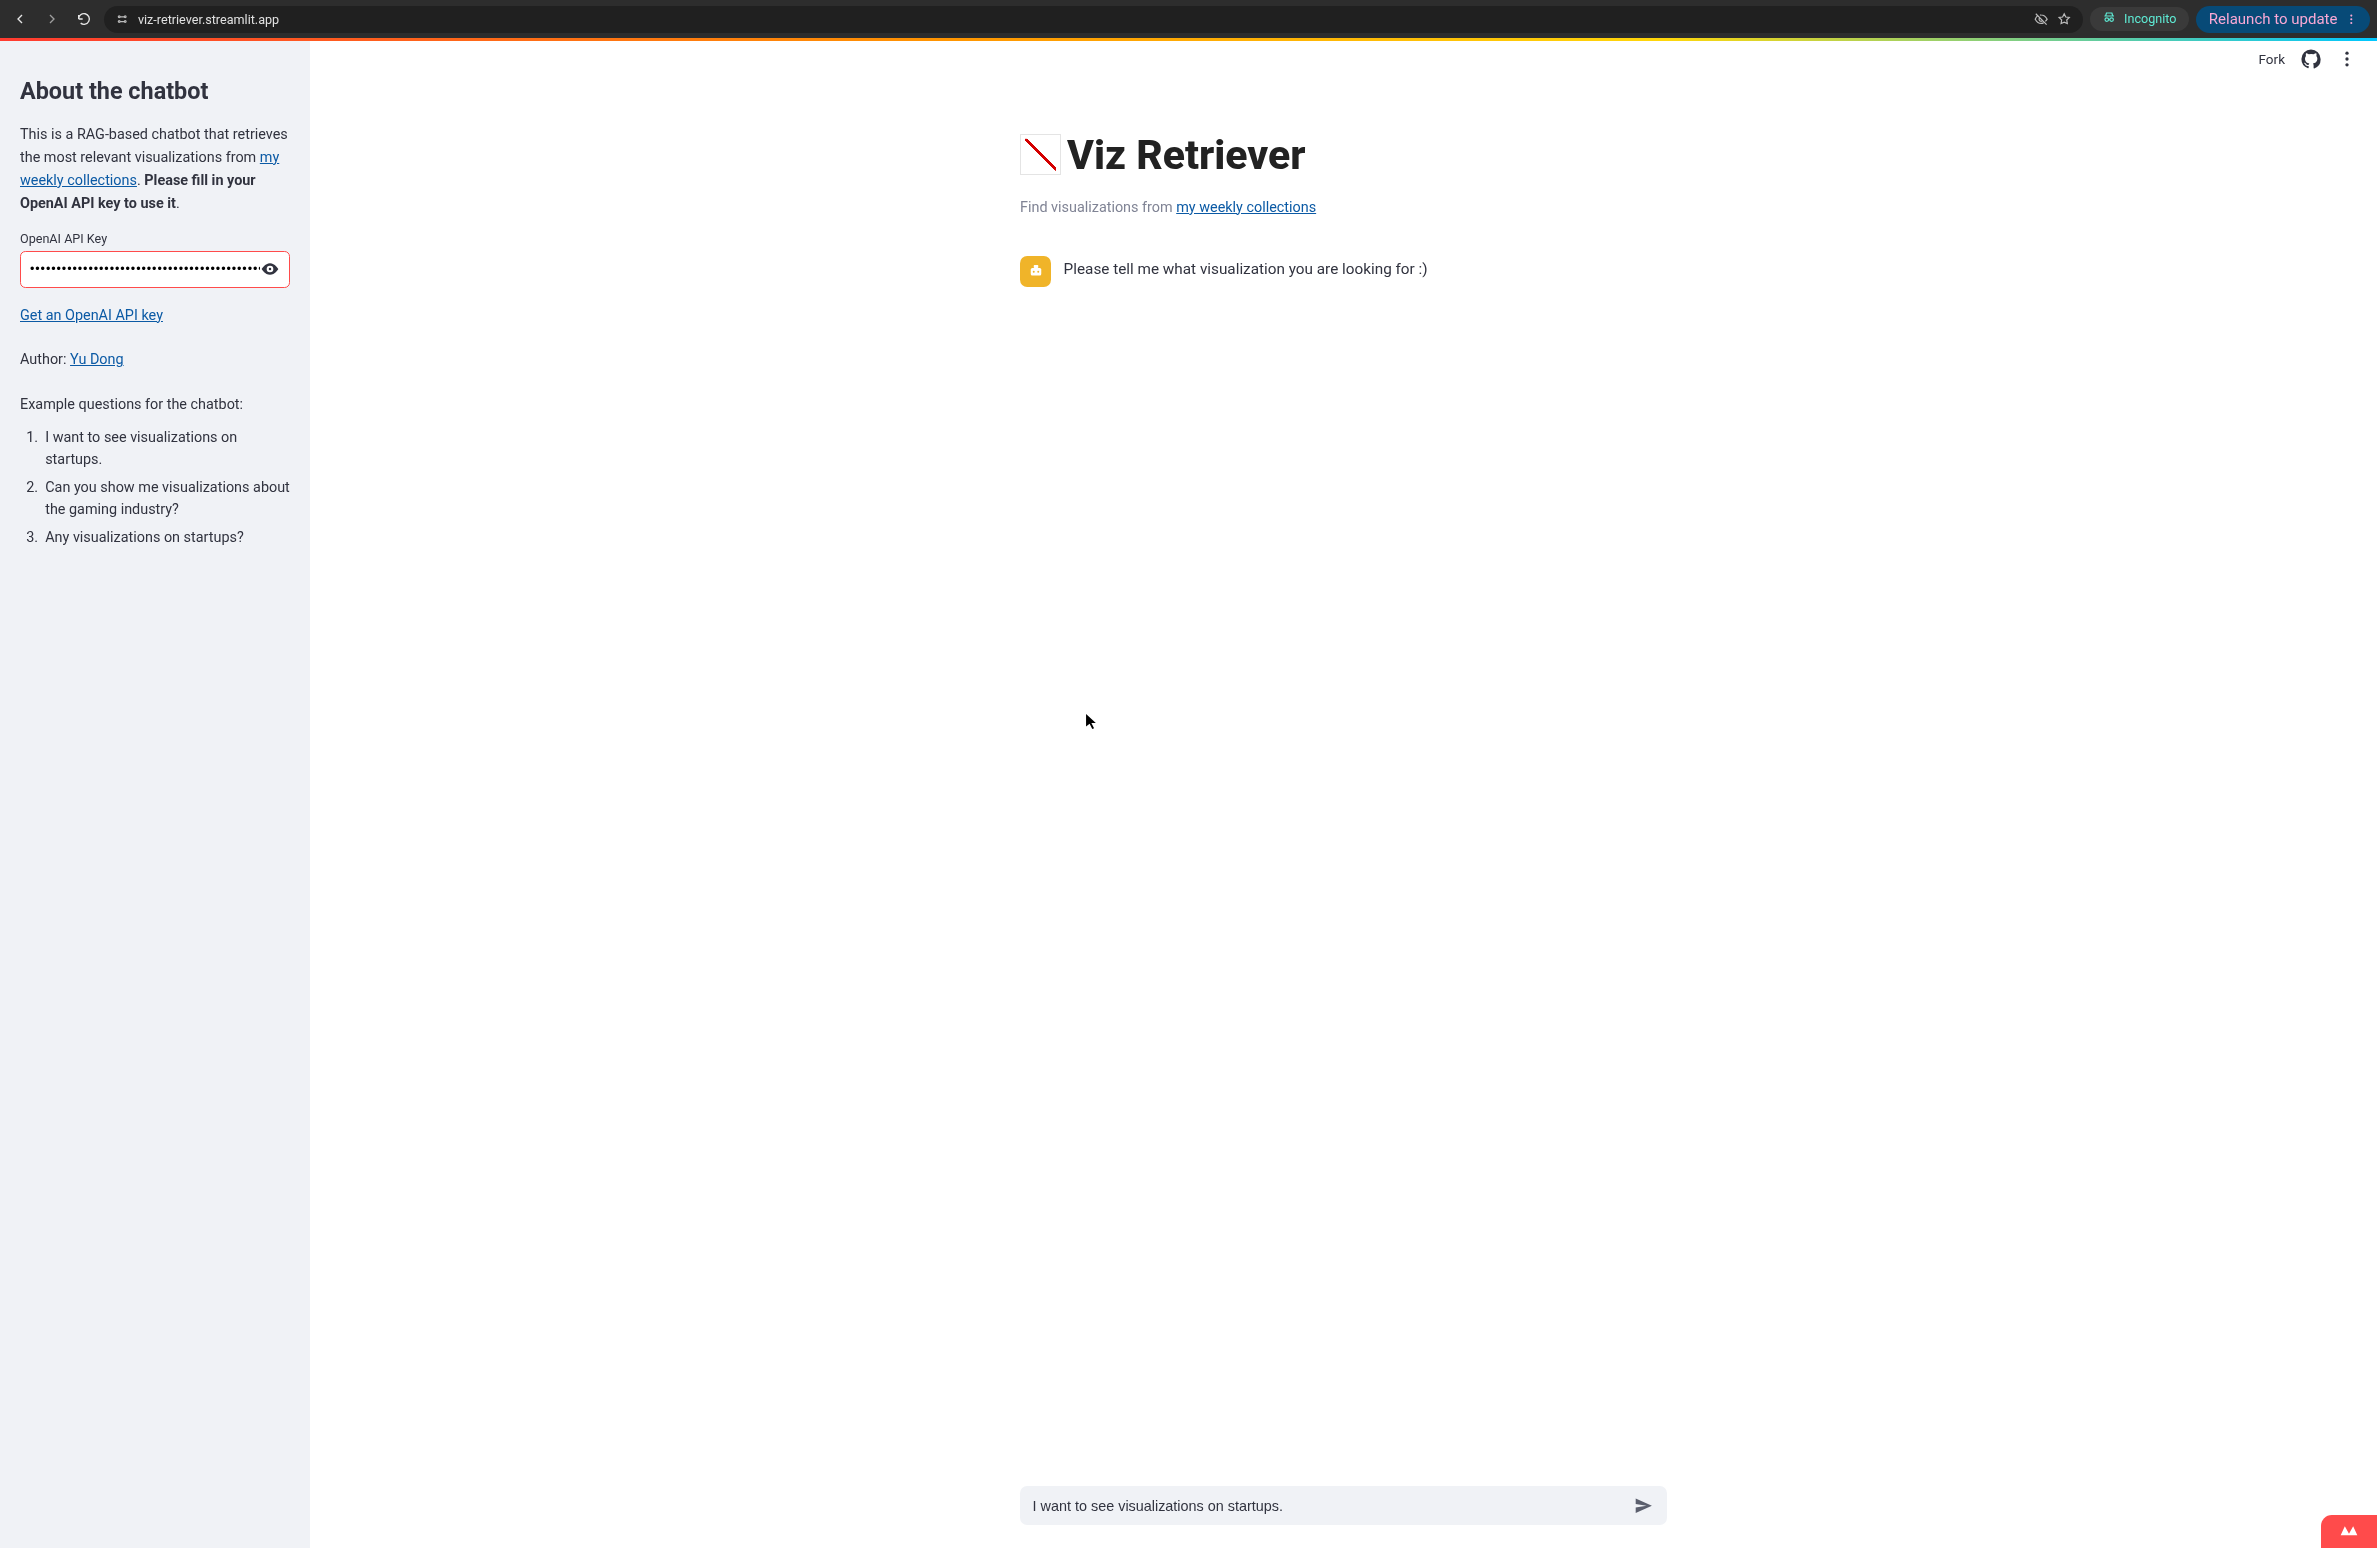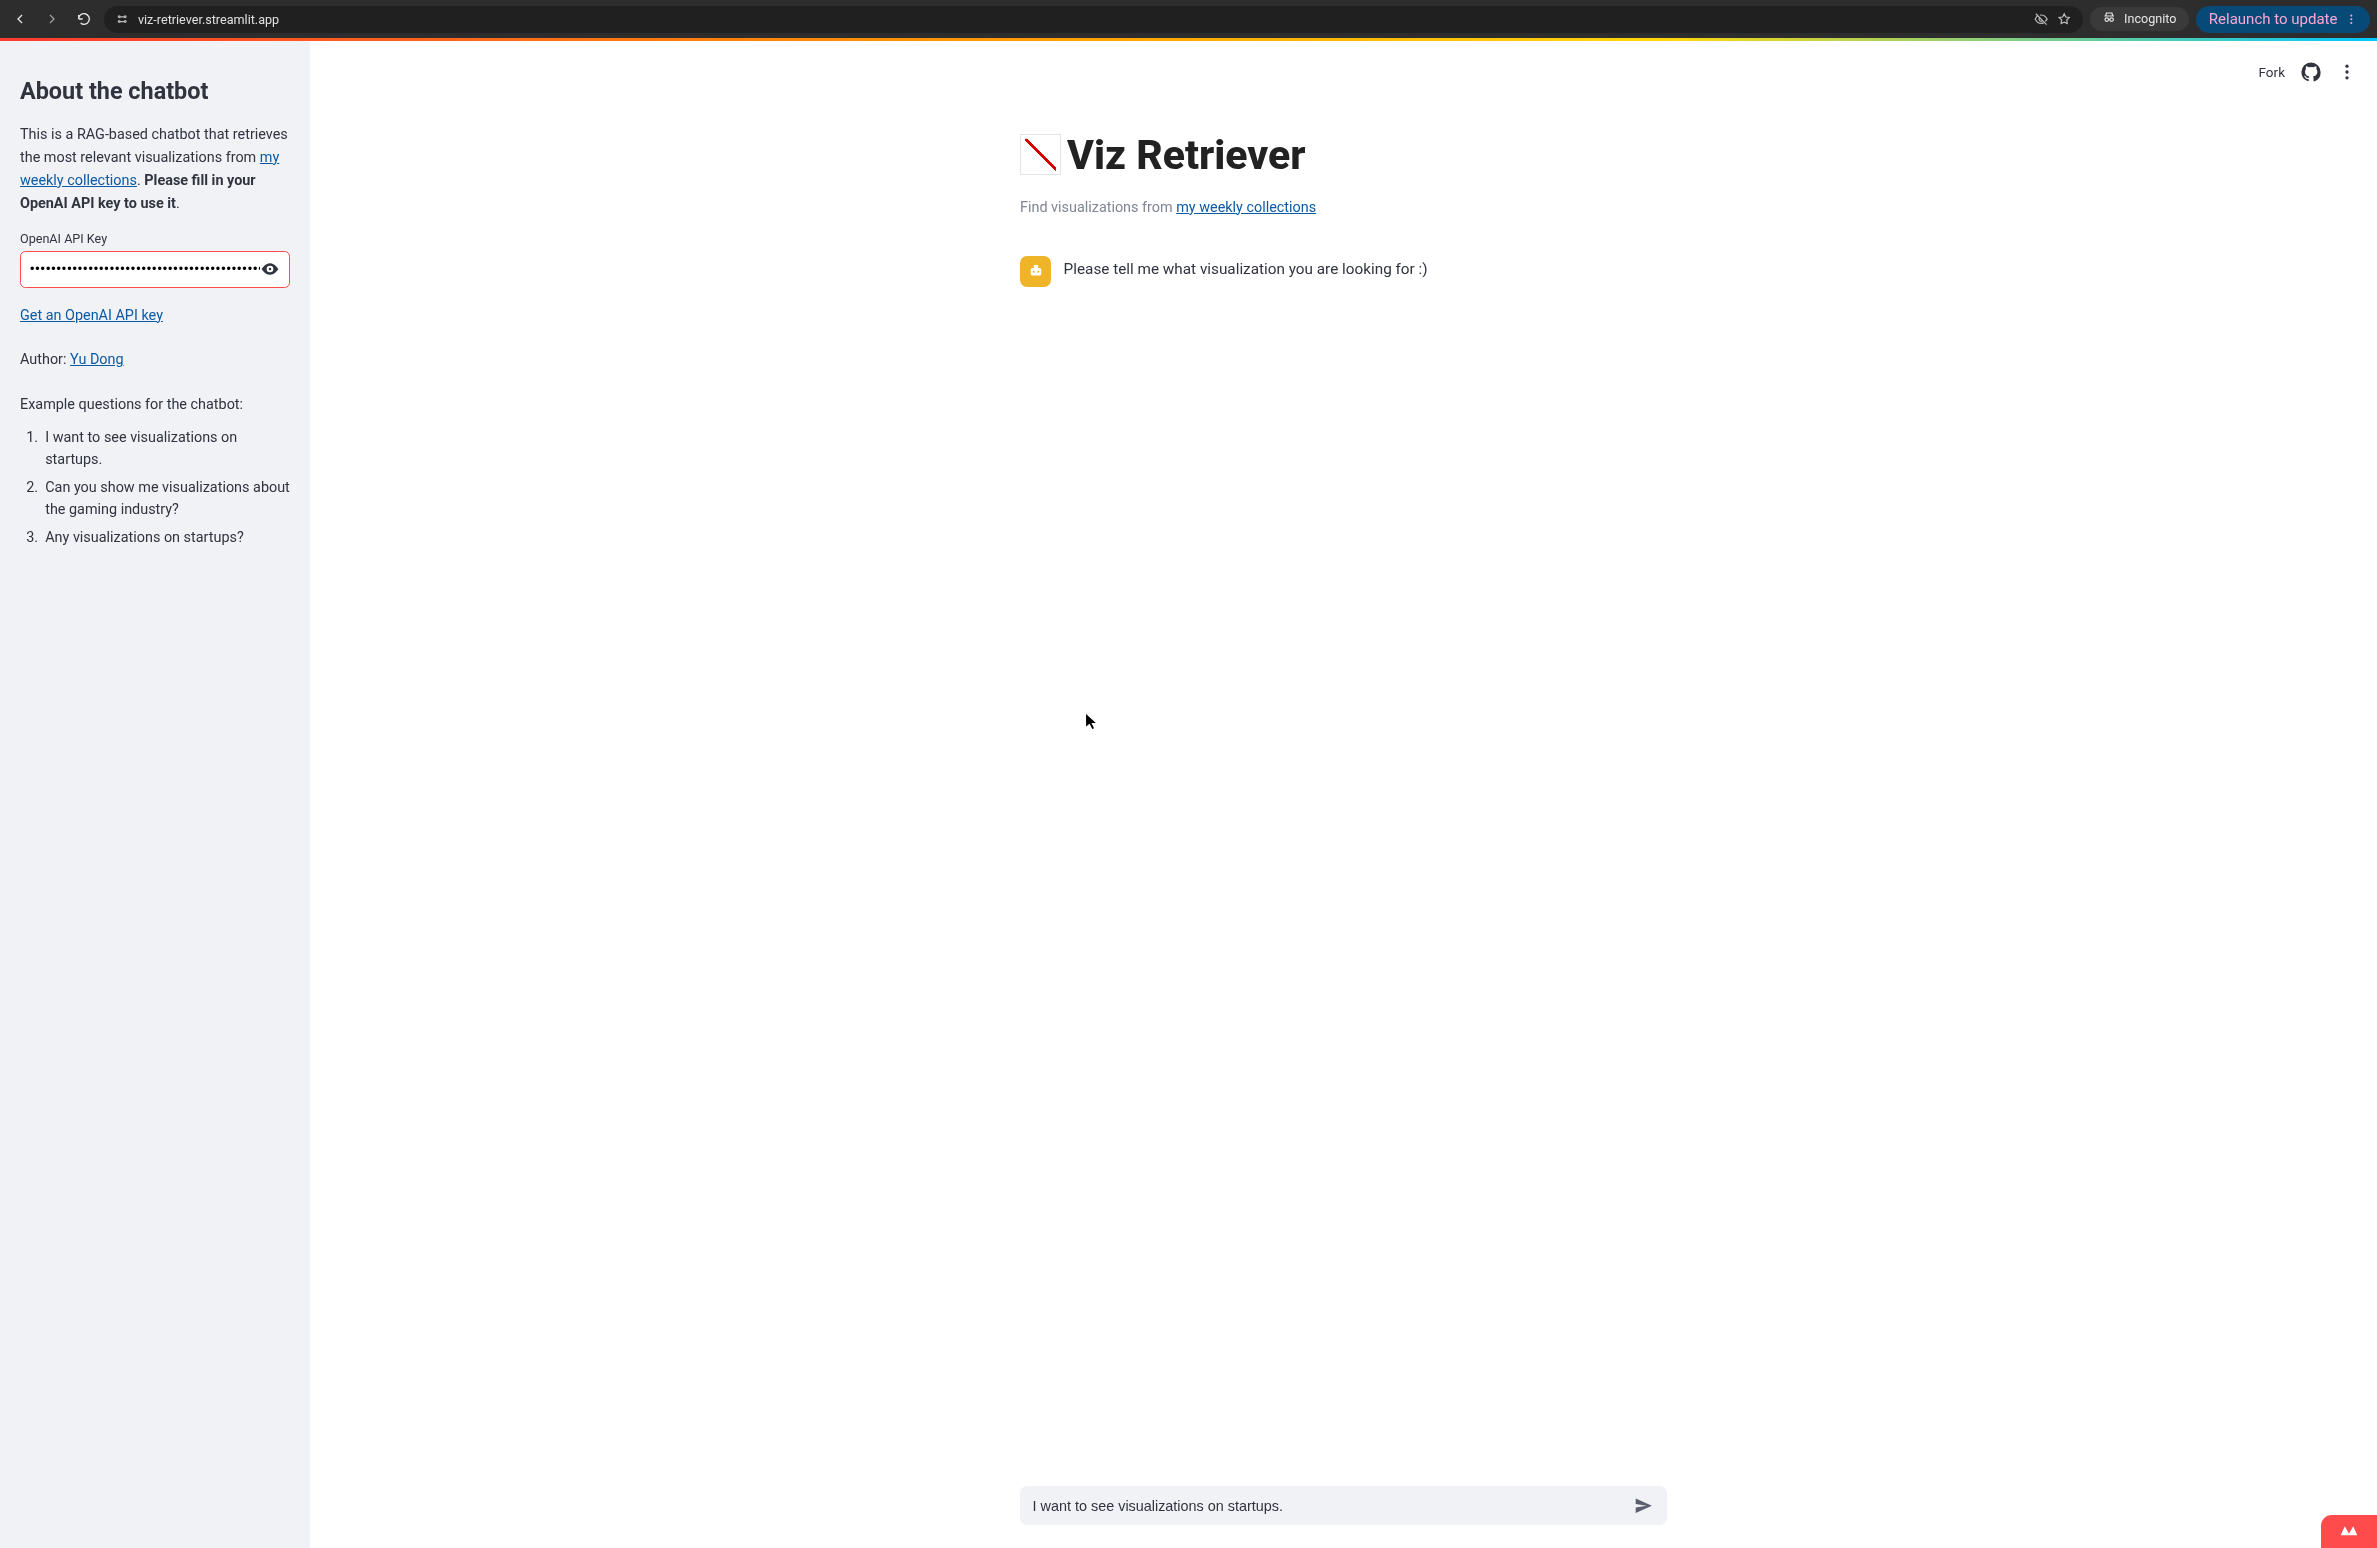--- a/index.html
+++ b/index.html
@@ -33,21 +33,21 @@
       align-items: center;
       padding: 0 10.8px;
       gap: 9px;
       color: #e0e0e0;
     }
     .addr-bar .site-icon { width:14.4px; height:14.4px; display:flex; align-items:center; justify-content:center; color:#bbb; }
     .addr-bar .url { flex:1; font-size: 12.6px; }
     .incognito-pill {
       display:flex; align-items:center; gap:7.2px;
       background:#3a3a3a; padding:3.6px 12.6px; border-radius:14.4px;
-      font-size:12.6px; color:#e5e5e5;
+      font-size:12.6px; color:#5eead4;
     }
     .relaunch-btn {
       background:#074a77; color:#f9a8d4; padding:4.5px 12.6px; border-radius:14.4px;
       display:flex; align-items:center; gap:7.2px; font-size:15px; cursor:pointer;
     }
     .gradient-bar { height:2.7px; background: linear-gradient(90deg,#ff3b30 0%, #ff9500 40%, #ffd60a 70%, #00c7ff 100%); }
 
     
     .app {
       display:flex;
@@ -81,21 +81,21 @@
     .examples-head { margin-top: 21.6px; font-weight:400; font-size:14.4px; margin-bottom:10.8px; }
     .examples { list-style: decimal; padding-left: 21.6px; }
     .examples li { font-size:14.4px; line-height:1.55; margin-bottom:5.4px; padding-left:3.6px; }
 
     
     .main {
       flex:1; position:relative; background:#fff;
       display:flex; flex-direction:column;
     }
     .topbar {
-      position:absolute; top:21px; right:20px;
+      position:absolute; top:8px; right:20px;
       display:flex; align-items:center; gap:16px;
       color:#31333f; font-size:13.5px;
     }
     .topbar .gh-icon, .topbar .menu-icon { width:20px; height:20px; cursor:pointer; display:flex; align-items:center; justify-content:center; }
     .content-col {
       width: 647px; margin: 0 auto; padding-top: 90px;
       display:flex; flex-direction:column; gap: 20px;
     }
     .title-row { display:flex; align-items:center; gap:6px;text-align:right; }
     .title-row .chart-emoji {

